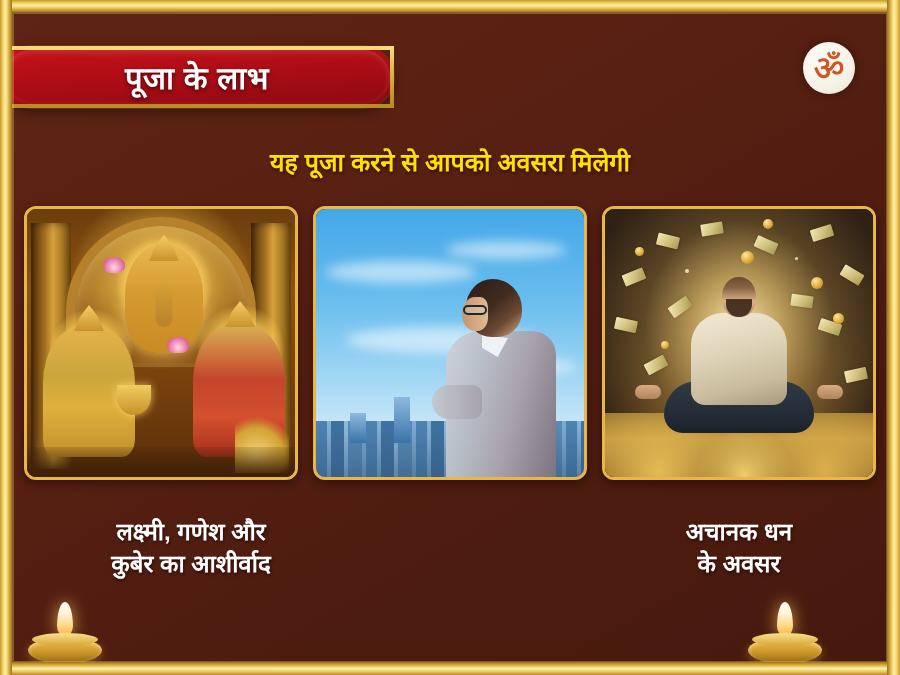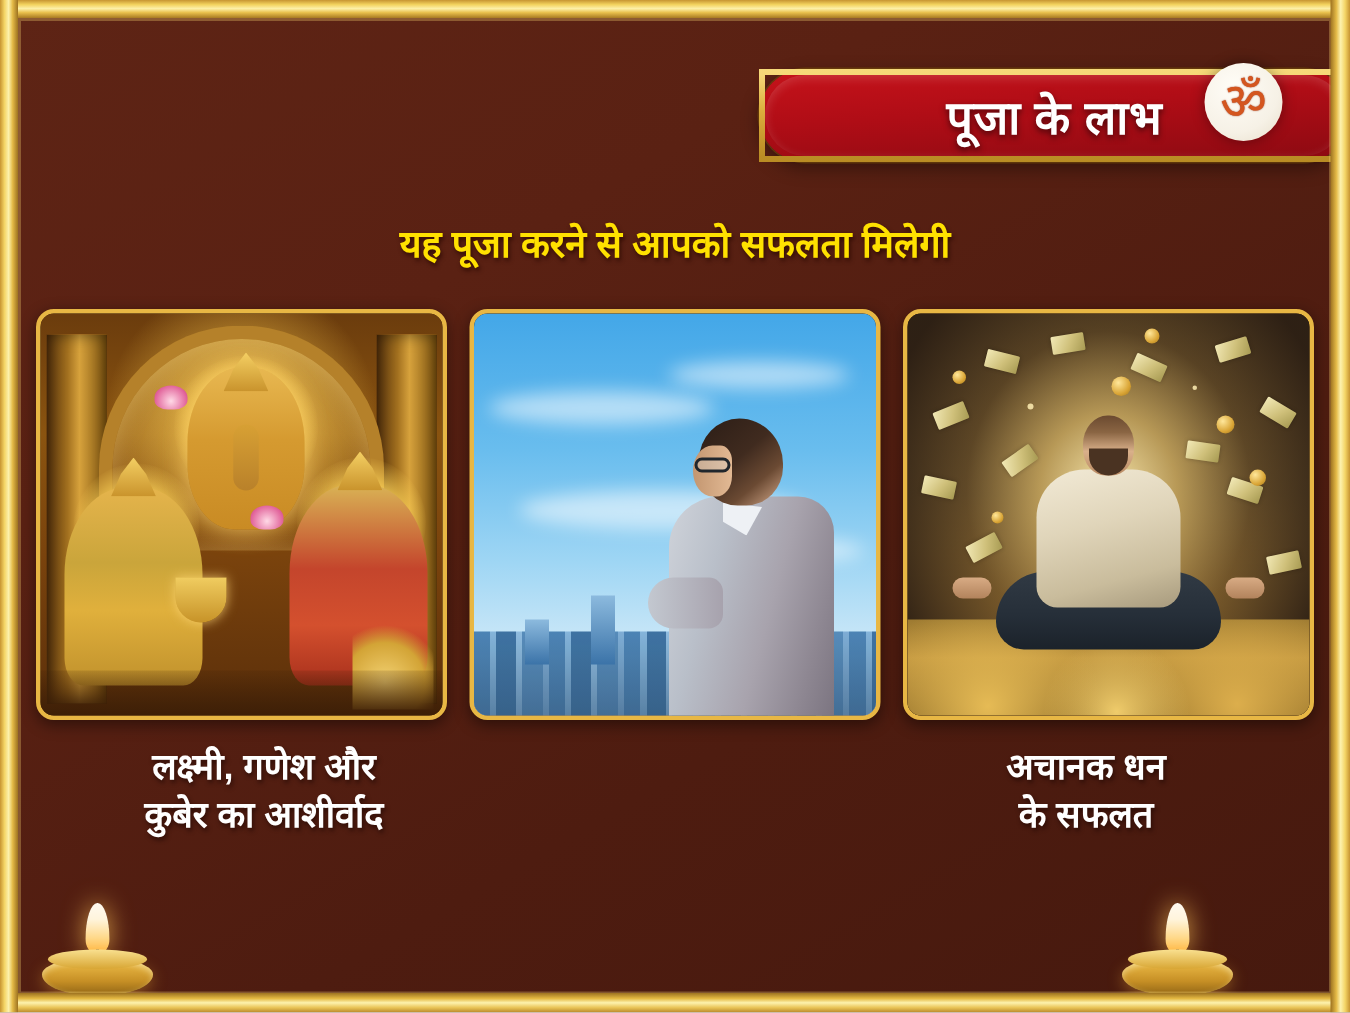--- a/index.html
+++ b/index.html
@@ -50,21 +50,21 @@
     width: 52px; height: 52px; border-radius: 50%;
     background: radial-gradient(circle at 38% 32%, #fffdf7 0%, #f6f1e6 62%, #e7ddca 100%);
     box-shadow: 0 0 9px rgba(0,0,0,.38);
     display: flex; align-items: center; justify-content: center;
     z-index: 6;
   }
 
   
   .title-wrap {
     position: absolute; top: 46px; left: 0; width: 900px;
-    display: flex; justify-content: flex-end; z-index: 5;
+    display: flex; justify-content: flex-start; z-index: 5;
   }
   .title-pill {
     width: 394px; height: 62px;
     border-radius: 34px;
     background: linear-gradient(176deg, #c4121a 0%, #b00d16 42%, #8e0a12 100%);
     border: 4px solid;
     border-image: linear-gradient(to bottom, #f6d97a, #dcae3c 45%, #b98c24) 1;
     box-shadow: 0 0 0 1px rgba(120,80,10,.55), 0 4px 12px rgba(0,0,0,.40),
                 inset 0 2px 7px rgba(255,255,255,.16);
     display: flex; align-items: center; justify-content: center;
@@ -299,22 +299,22 @@
     position: absolute; left: 0; bottom: 0; width: 100%; height: 64px;
     background:
       radial-gradient(circle at 20% 90%, #e6bb55 0%, rgba(210,160,60,0) 34%),
       radial-gradient(circle at 52% 96%, #f0cc6b 0%, rgba(210,160,60,0) 32%),
       radial-gradient(circle at 82% 88%, #dcae4c 0%, rgba(200,150,55,0) 34%),
       linear-gradient(to bottom, #9d7a31 0%, #c29740 40%, #8e6c28 100%);
   }
 
   
   .captions {
-    position: absolute; top: 496px; left: 24px;
-    width: 852px; display: flex; justify-content: center; z-index: 4;
+    position: absolute; top: 516px; left: 24px;
+    width: 852px; display: flex; justify-content: flex-end; z-index: 4;
   }
   .caption {
     width: 274px; text-align: center;
     color: #ffffff;
     font-size: 24px;
     font-weight: bold;
     line-height: 1.32;
     text-shadow: 1px 2px 3px rgba(25,5,0,.6);
   }
 
@@ -360,21 +360,21 @@
   <div class="logo">
     <span style="font-size:34px;line-height:1;color:#d4561f;font-family:'DejaVu Sans',sans-serif;text-shadow:0 0 1px #8d2a10;">ॐ</span>
   </div>
 
   <div class="title-wrap">
     <div class="title-pill">
       <span class="title-pill-text">पूजा के लाभ</span>
     </div>
   </div>
 
-  <div class="subtitle">यह पूजा करने से आपको सफलता मिलेगी</div>
+  <div class="subtitle">यह पूजा करने से आपको अवसरा मिलेगी</div>
 
   <div class="cards">
 
     <div class="card">
       <div class="scene s1">
         <div class="pillar l"></div>
         <div class="pillar r"></div>
         <div class="arch"></div>
         <div class="halo g"></div>
         <div class="halo kb"></div>
@@ -451,21 +451,21 @@
 
   <div class="captions">
     <div class="caption">
       <div>लक्ष्मी, गणेश और</div>
       <div>कुबेर का आशीर्वाद</div>
     </div>
     <div class="caption">
     </div>
     <div class="caption">
       <div>अचानक धन</div>
-      <div>के सफलत</div>
+      <div>के अवसर</div>
     </div>
   </div>
 
   <div class="diya left">
     <div class="flame"></div>
     <div class="wick"></div>
     <div class="bowl"></div>
   </div>
   <div class="diya right">
     <div class="flame"></div>

